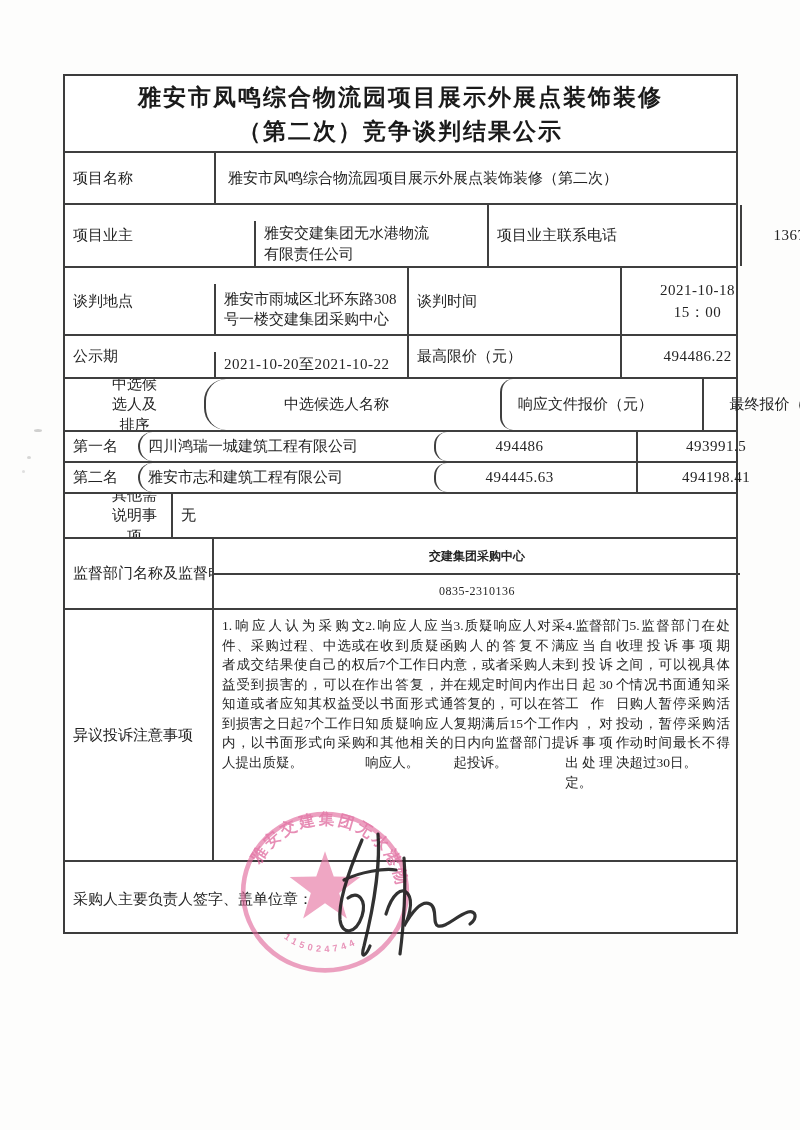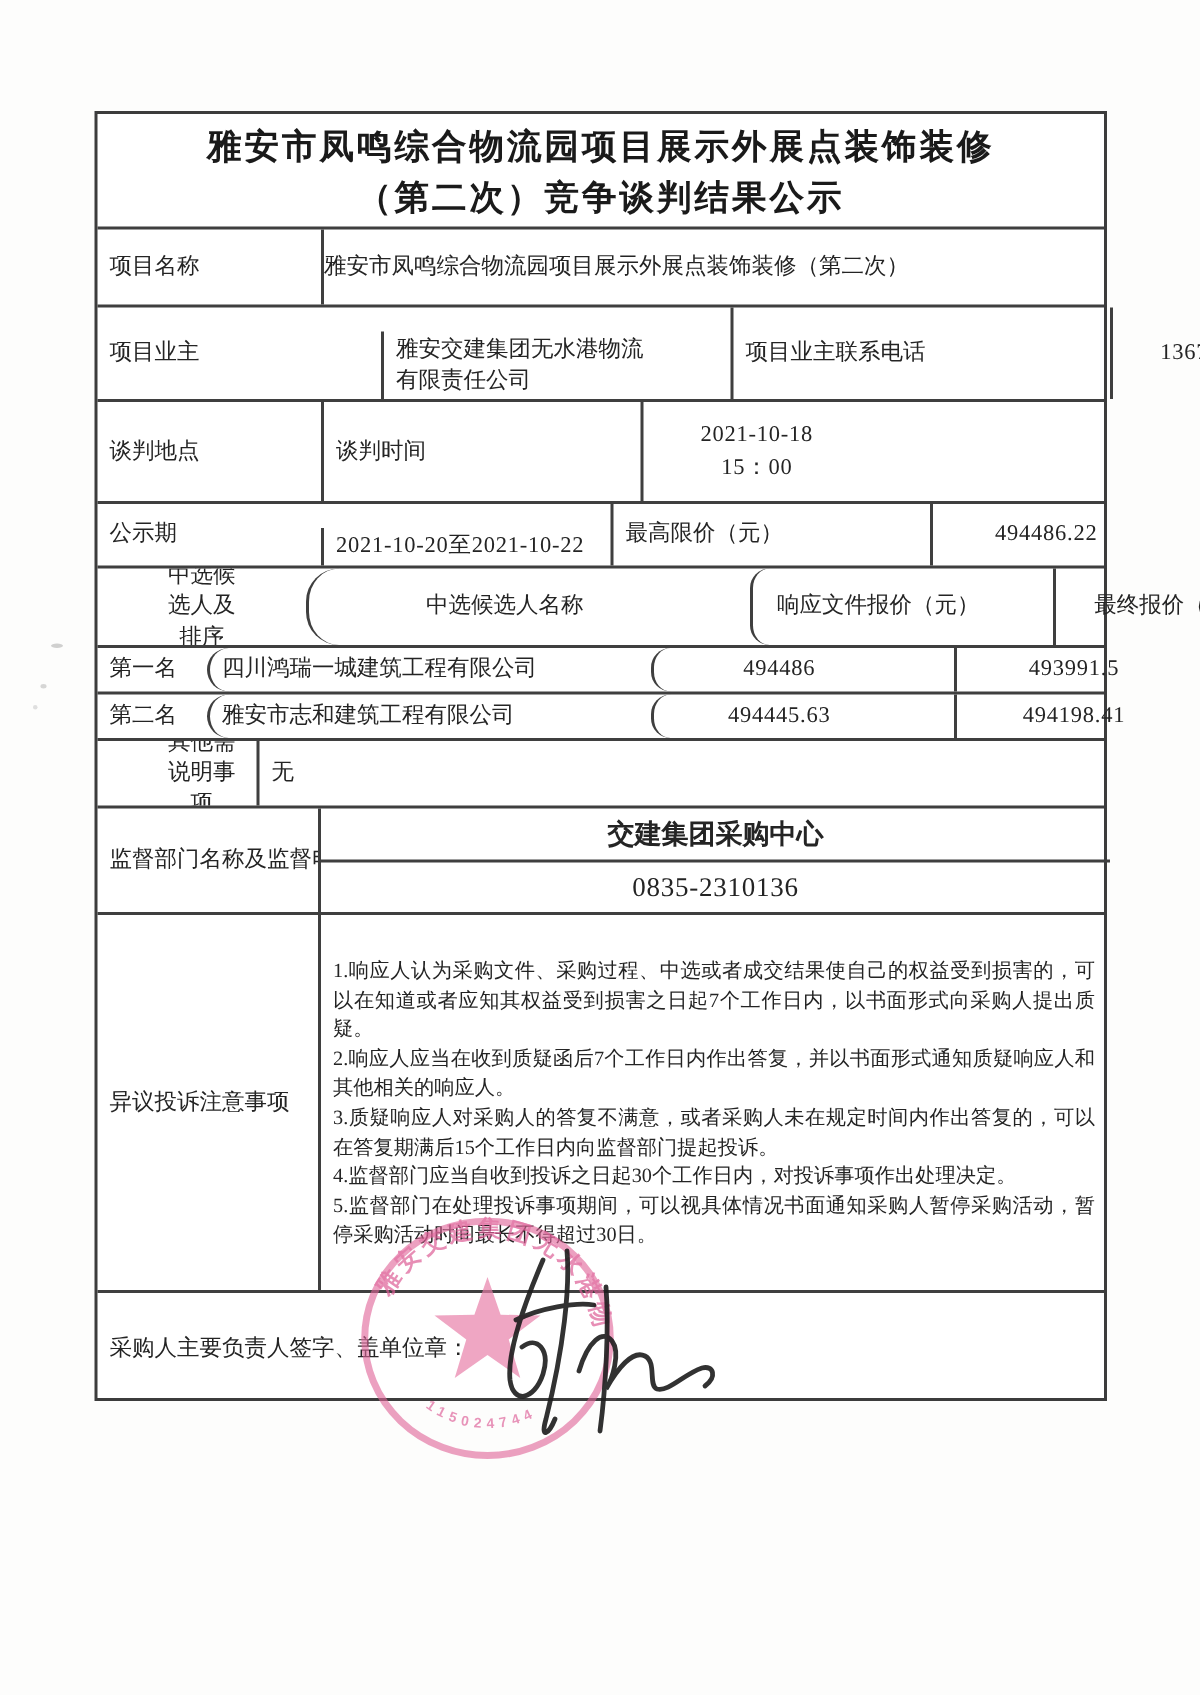--- a/index.html
+++ b/index.html
@@ -49,24 +49,24 @@
   .w-subval { width:153px; flex:none; }
   
   .w-rank { width:73px; flex:none; }
   .w-cname { width:263px; flex:none;border-radius:22px; }
   .w-docp { width:169px; flex:none;border-radius:13px; }
   .w-finp { width:158px; flex:none; }
   .w-otherval { width:590px; flex:none; }
   
   .w-slabel { width:147px; flex:none; }
   .w-sval { width:528px; flex:none; padding:0; flex-direction:column; align-items:stretch; }
-  .sub-row { height:35px; display:flex; align-items:center; justify-content:center; font-size:18px; }
+  .sub-row { height:35px; display:flex; align-items:center; justify-content:center; font-size:12px; }
   .sub-row + .sub-row { height:36px; border-top:2px solid #3f3f3f; }
   .objection-text {
-    display:flex; flex-direction:column; justify-content:center;
+    display:flex; flex-direction:row; justify-content:center;
     font-size:13.5px; line-height:1.45; padding:6px 10px 6px 8px; text-align:justify;
   }
   .cand-head { font-size:15px; }
   .num { font-family:"Liberation Serif","DejaVu Serif",serif; letter-spacing:0.5px; }
   
   #stamp { position:absolute; left:232px; top:802px; width:186px; height:186px; pointer-events:none; opacity:0.82; }
   
   #signature { position:absolute; left:300px; top:828px; width:190px; height:135px; pointer-events:none; }
   
   .speck { position:absolute; background:#9a9a9a; border-radius:50%; }
@@ -81,32 +81,33 @@
 
   <div id="notice-table">
 
     <div class="t-row first title-row">
       <div class="title-line">雅安市凤鸣综合物流园项目展示外展点装饰装修</div>
       <div class="title-line">（第二次）竞争谈判结果公示</div>
     </div>
 
     <div class="t-row h-projname">
       <div class="cell first left w-label">项目名称</div>
-      <div class="cell left" style="flex:1; padding-left:0;">雅安市凤鸣综合物流园项目展示外展点装饰装修（第二次）</div>
+      <div class="cell left" style="flex:1; padding-left:12px;">雅安市凤鸣综合物流园项目展示外展点装饰装修（第二次）</div>
     </div>
 
     <div class="t-row h-owner">
       <div class="cell first left w-label">项目业主</div>
       <div class="cell left w-val">雅安交建集团无水港物流有限责任公司</div>
       <div class="cell left w-sublabel">项目业主联系电话</div>
       <div class="cell center w-subval num">13678358174</div>
     </div>
 
     <div class="t-row h-nego">
       <div class="cell first left w-label">谈判地点</div>
+      <div class="cell left w-val">雅安市雨城区北环东路308号一楼交建集团采购中心</div>
       <div class="cell left w-sublabel">谈判时间</div>
       <div class="cell center w-subval num" style="flex-direction:column; line-height:1.5;">
         <span>2021-10-18</span>
         <span>15：00</span>
       </div>
     </div>
 
     <div class="t-row h-public">
       <div class="cell first left w-label">公示期</div>
       <div class="cell left w-val num">2021-10-20至2021-10-22</div>

